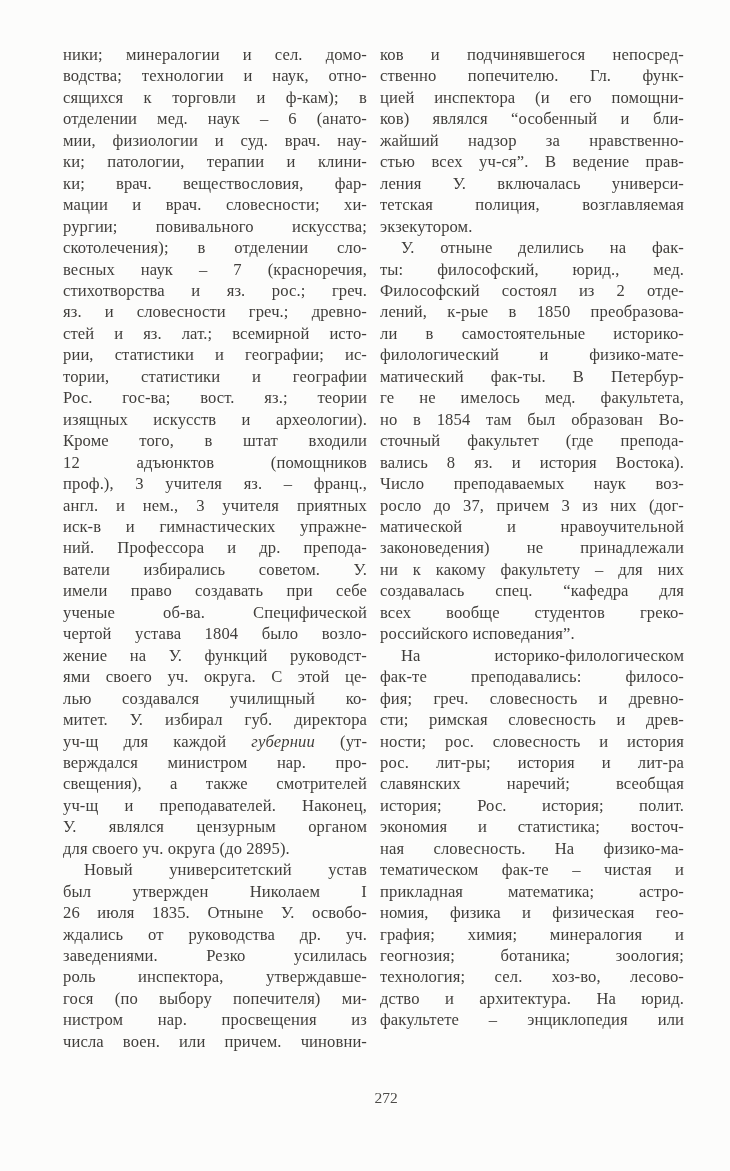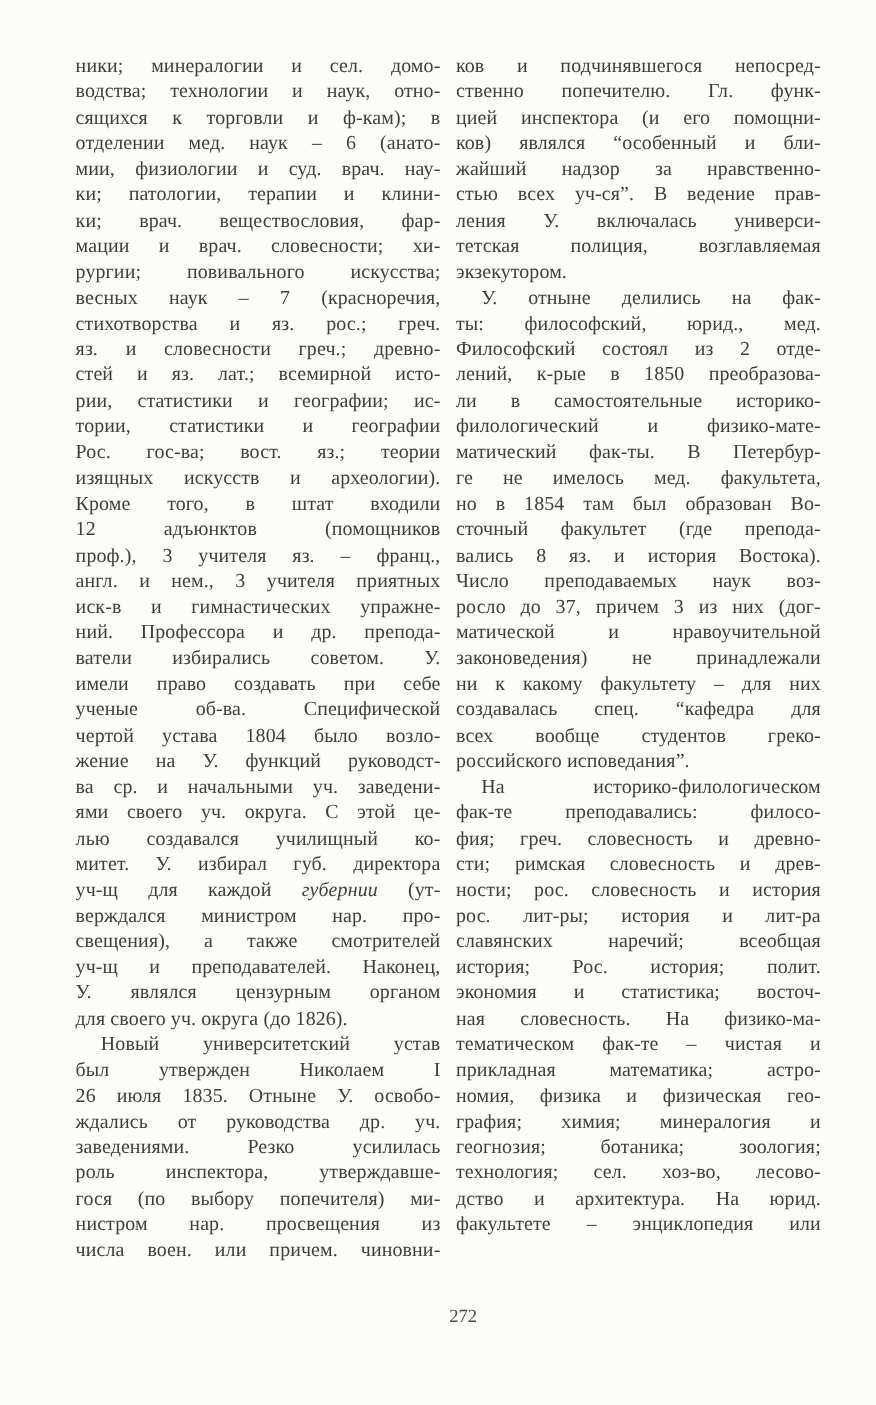--- a/index.html
+++ b/index.html
@@ -66,49 +66,49 @@
         <div class="paragraph">
           <div class="line">ники; минералогии и сел. домо-</div>
           <div class="line">водства; технологии и наук, отно-</div>
           <div class="line">сящихся к торговли и ф-кам); в</div>
           <div class="line">отделении мед. наук – 6 (анато-</div>
           <div class="line">мии, физиологии и суд. врач. нау-</div>
           <div class="line">ки; патологии, терапии и клини-</div>
           <div class="line">ки; врач. веществословия, фар-</div>
           <div class="line">мации и врач. словесности; хи-</div>
           <div class="line">рургии; повивального искусства;</div>
+          <div class="line">скотолечения); в отделении сло-</div>
           <div class="line">весных наук – 7 (красноречия,</div>
           <div class="line">стихотворства и яз. рос.; греч.</div>
           <div class="line">яз. и словесности греч.; древно-</div>
           <div class="line">стей и яз. лат.; всемирной исто-</div>
           <div class="line">рии, статистики и географии; ис-</div>
           <div class="line">тории, статистики и географии</div>
           <div class="line">Рос. гос-ва; вост. яз.; теории</div>
           <div class="line">изящных искусств и археологии).</div>
           <div class="line">Кроме того, в штат входили</div>
           <div class="line">12 адъюнктов (помощников</div>
           <div class="line">проф.), 3 учителя яз. – франц.,</div>
           <div class="line">англ. и нем., 3 учителя приятных</div>
           <div class="line">иск-в и гимнастических упражне-</div>
           <div class="line">ний. Профессора и др. препода-</div>
           <div class="line">ватели избирались советом. У.</div>
           <div class="line">имели право создавать при себе</div>
           <div class="line">ученые об-ва. Специфической</div>
           <div class="line">чертой устава 1804 было возло-</div>
           <div class="line">жение на У. функций руководст-</div>
-          <div class="line">ва ср. и начальными уч. заведени-</div>
           <div class="line">ями своего уч. округа. С этой це-</div>
           <div class="line">лью создавался училищный ко-</div>
           <div class="line">митет. У. избирал губ. директора</div>
           <div class="line">уч-щ для каждой <i>губернии</i> (ут-</div>
           <div class="line">верждался министром нар. про-</div>
           <div class="line">свещения), а также смотрителей</div>
           <div class="line">уч-щ и преподавателей. Наконец,</div>
           <div class="line">У. являлся цензурным органом</div>
-          <div class="line last">для своего уч. округа (до 1826).</div>
+          <div class="line last">для своего уч. округа (до 2895).</div>
         </div>
         <div class="paragraph">
           <div class="line indent">Новый университетский устав</div>
           <div class="line">был утвержден Николаем I</div>
           <div class="line">26 июля 1835. Отныне У. освобо-</div>
           <div class="line">ждались от руководства др. уч.</div>
           <div class="line">заведениями. Резко усилилась</div>
           <div class="line">роль инспектора, утверждавше-</div>
           <div class="line">гося (по выбору попечителя) ми-</div>
           <div class="line">нистром нар. просвещения из</div>

